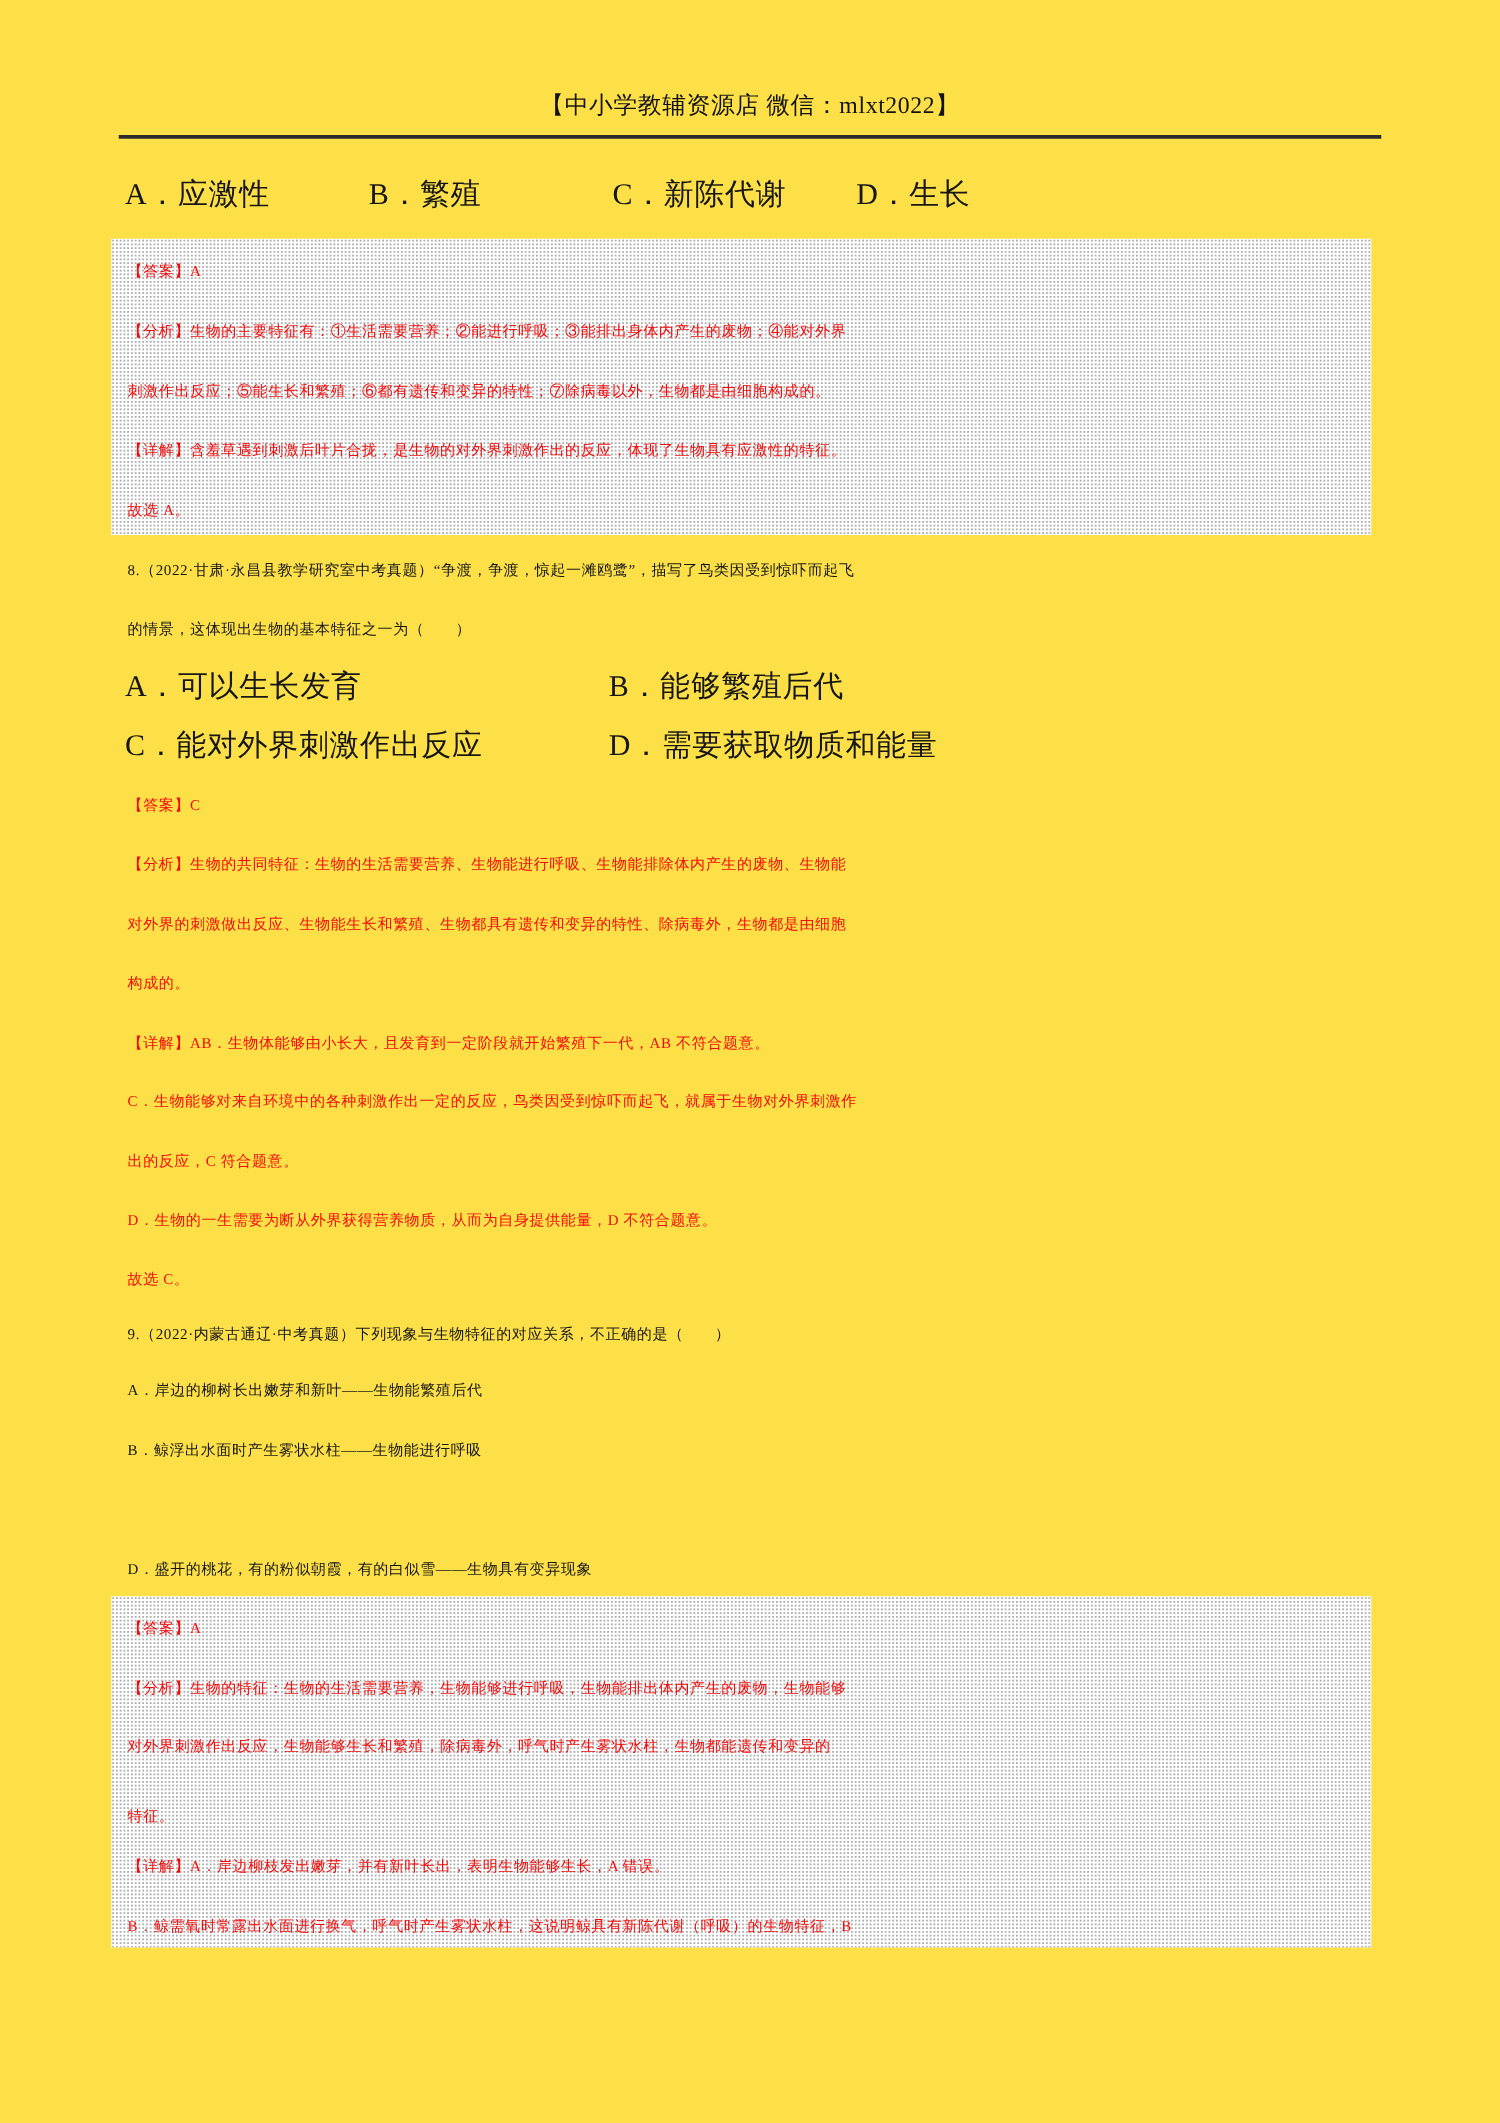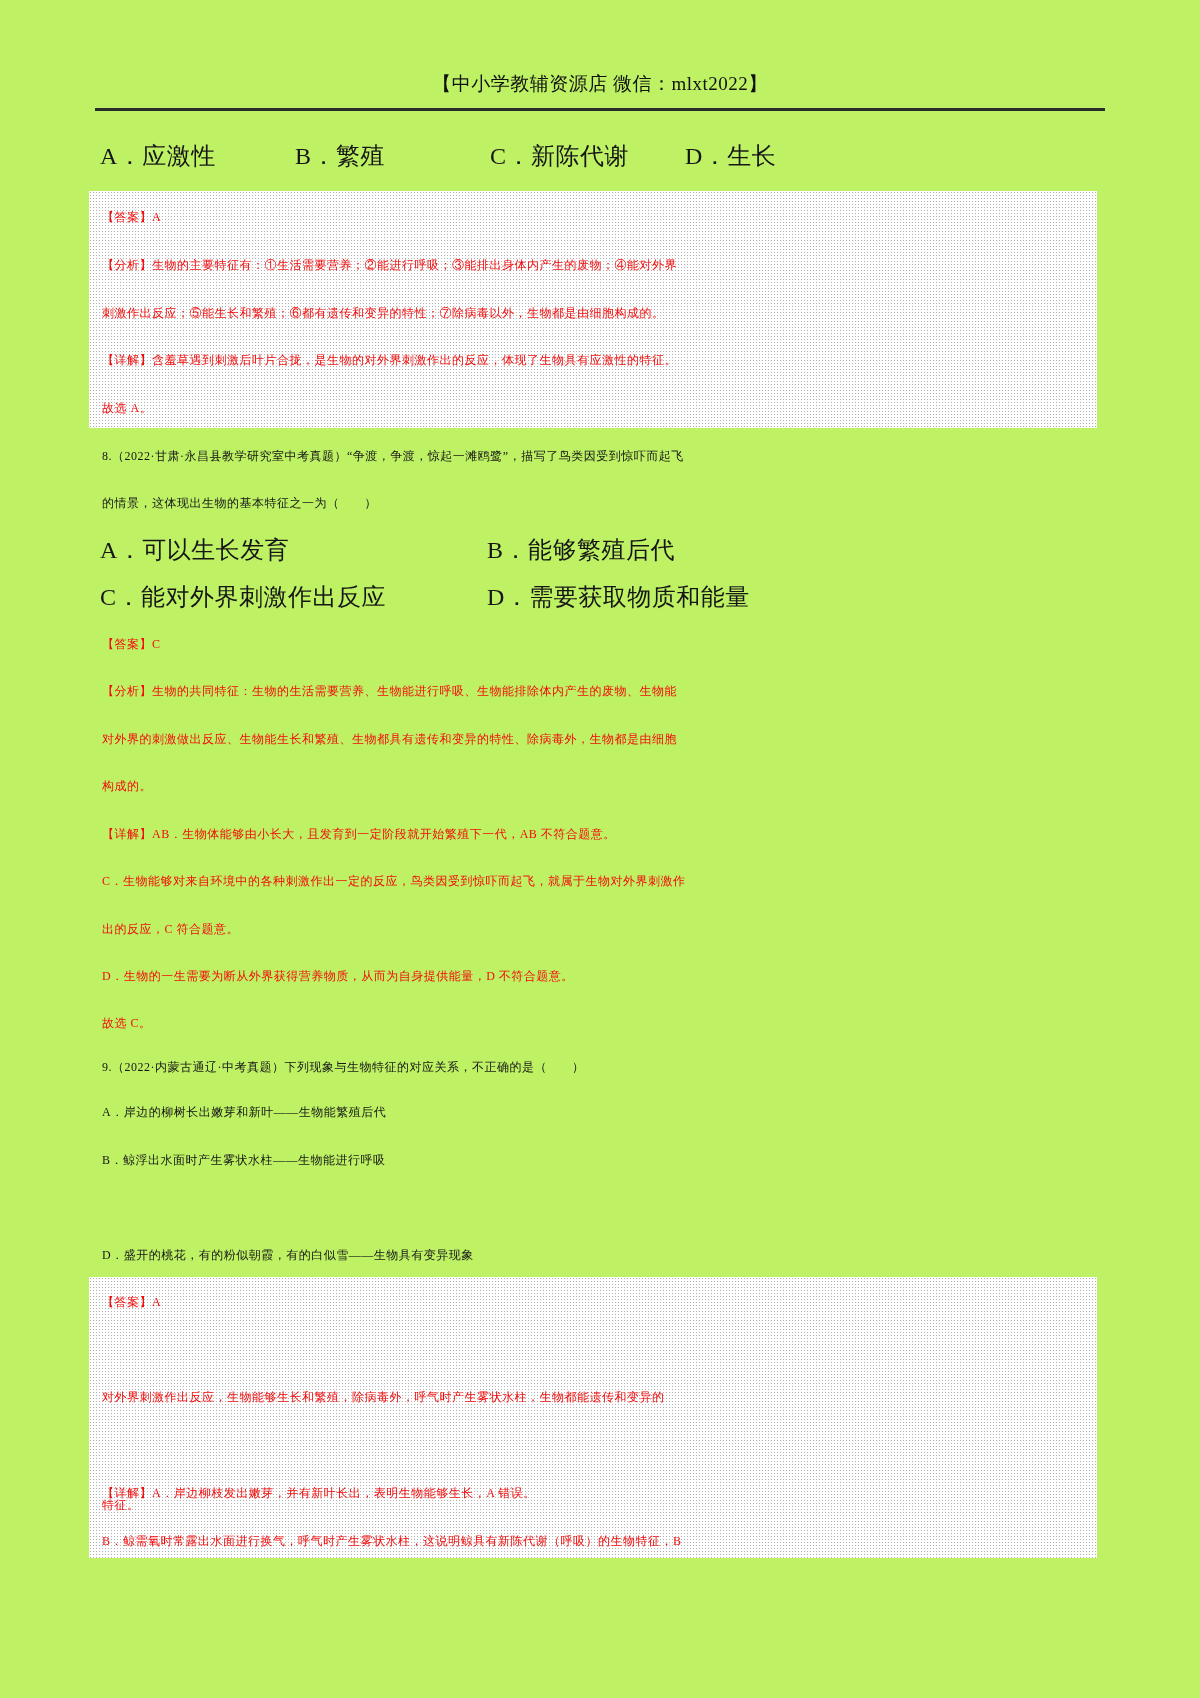--- a/index.html
+++ b/index.html
@@ -1,19 +1,19 @@
 <!DOCTYPE html>
 <html><head>
 <meta charset="utf-8">
 <style>
   html,body{margin:0;padding:0;background:#ffffff;}
   .page{
     position:relative;
     width:1200px;height:1698px;
-    background:#bef264;
+    background:#fde047;
     font-family:"Liberation Serif","DejaVu Serif",serif;
     overflow:hidden;
   }
   .banner{
     position:absolute;top:71px;left:0;width:1200px;
     text-align:center;font-size:19px;color:#111;
     letter-spacing:0.5px;white-space:nowrap;
   }
   .divider{
     position:absolute;top:108px;left:95px;width:1010px;height:3px;
@@ -85,18 +85,19 @@
   <div class="line red" style="top:916px;">出的反应，C 符合题意。</div>
   <div class="line red" style="top:963px;">D．生物的一生需要为断从外界获得营养物质，从而为自身提供能量，D 不符合题意。</div>
   <div class="line red" style="top:1010px;">故选 C。</div>
 
   <div class="line" style="top:1054px;">9.（2022·内蒙古通辽·中考真题）下列现象与生物特征的对应关系，不正确的是（　　）</div>
   <div class="line" style="top:1099px;">A．岸边的柳树长出嫩芽和新叶——生物能繁殖后代</div>
   <div class="line" style="top:1147px;text-align:right;">B．鲸浮出水面时产生雾状水柱——生物能进行呼吸</div>
   <div class="line" style="top:1242px;">D．盛开的桃花，有的粉似朝霞，有的白似雪——生物具有变异现象</div>
 
   <div class="line red" style="top:1289px;">【答案】A</div>
+  <div class="line red" style="top:1337px;">【分析】生物的特征：生物的生活需要营养，生物能够进行呼吸，生物能排出体内产生的废物，生物能够</div>
   <div class="line red" style="top:1384px;">对外界刺激作出反应，生物能够生长和繁殖，除病毒外，呼气时产生雾状水柱，生物都能遗传和变异的</div>
-  <div class="line red" style="top:1492px;">特征。</div>
+  <div class="line red" style="top:1440px;">特征。</div>
   <div class="line red" style="top:1480px;">【详解】A．岸边柳枝发出嫩芽，并有新叶长出，表明生物能够生长，A 错误。</div>
   <div class="line red" style="top:1528px;">B．鲸需氧时常露出水面进行换气，呼气时产生雾状水柱，这说明鲸具有新陈代谢（呼吸）的生物特征，B</div>
 
 </div>
 
 </body></html>

